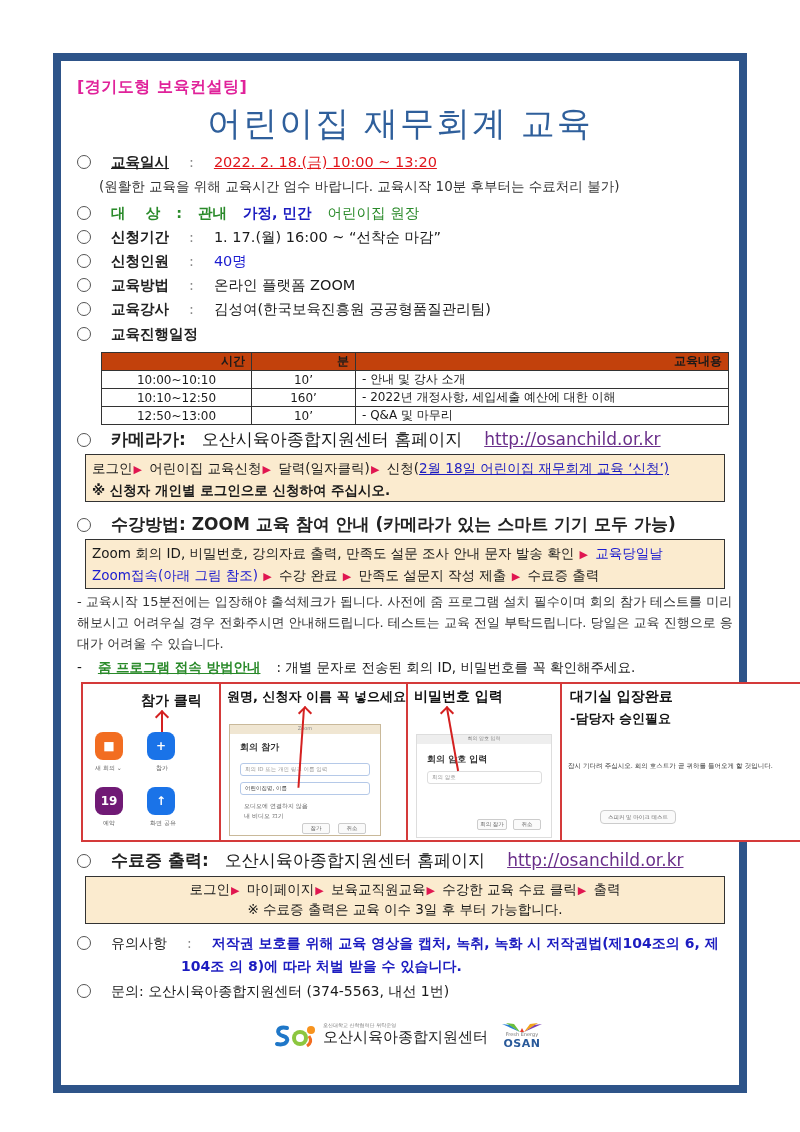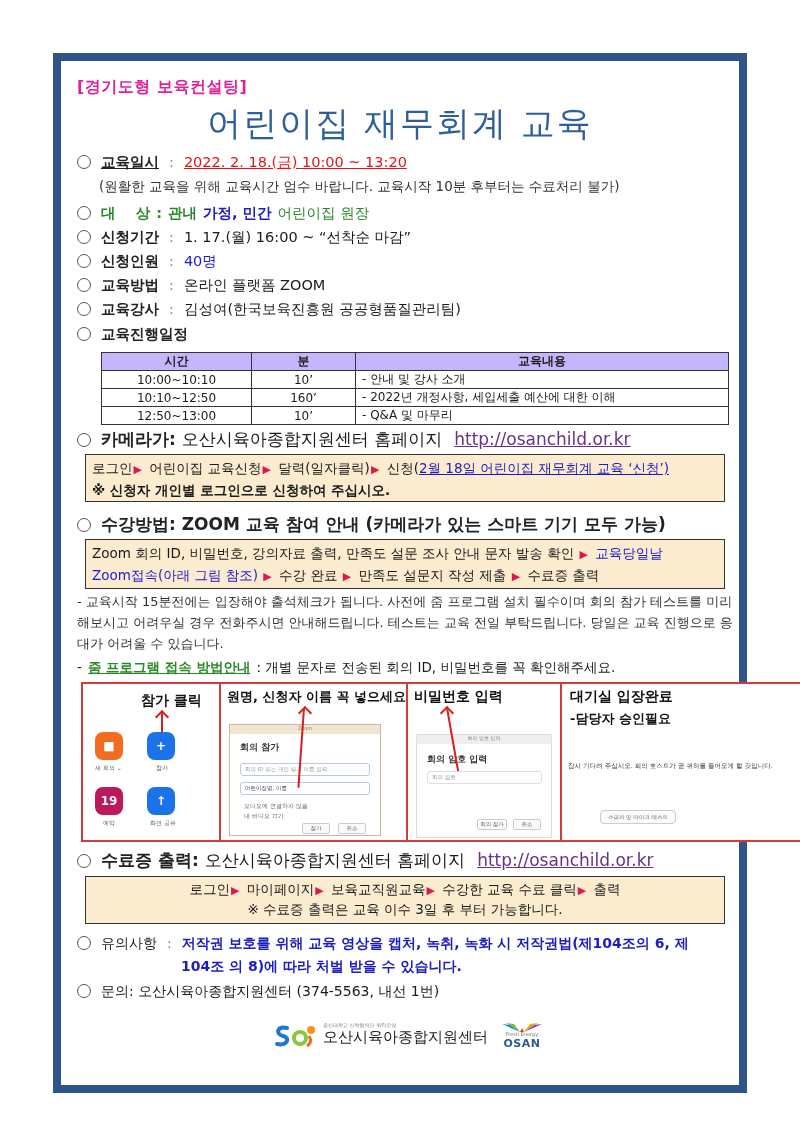--- a/index.html
+++ b/index.html
@@ -9,35 +9,35 @@
   .frame {
     position: absolute; left: 53px; top: 53px; width: 694px; height: 1040px;
     border: 8px solid #2e5489; background: #fff;
   }
   .inner { position: absolute; left: 0; top: 0; right: 0; bottom: 0; }
 
   .abs { position: absolute; white-space: nowrap; }
   .tag-title { left: 16px; top: 16px; font-size: 16px; color: #e0229a; font-weight: bold; letter-spacing: 0.5px; }
   .main-title { left: 0; right: 0; top: 40px; text-align: center; font-size: 34px; color: #2f5f9b; letter-spacing: 2px; }
 
-  .line { left: 16px; font-size: 14.5px; display: flex; align-items: baseline; gap: 6px; }
+  .line { left: 16px; font-size: 14.5px; display: flex; align-items: baseline; gap: 16px; }
   .circle { display: inline-block; width: 14px; height: 14px; border: 1.5px solid #555; border-radius: 50%; margin-right: 4px; position: relative; top: 2px; }
   .lbl { font-weight: bold; color: #222; }
   .u { text-decoration: underline; }
   .red { color: #e0161b; }
   .blue { color: #1c1cd0; }
   .green { color: #2a8a2a; }
   .green-b { color: #2a8a2a; font-weight: bold; }
   .blue-b { color: #1c1cc0; font-weight: bold; }
   .sep { color: #888; margin: 0 4px; }
   .note { left: 38px; font-size: 13.5px; color: #333; }
 
   .sched { position: absolute; left: 40px; top: 291px; width: 628px; border-collapse: collapse; font-size: 12px; }
   .sched th, .sched td { border: 1px solid #333; height: 17px; padding: 0 6px; }
-  .sched th { background: #c4b5fd; font-weight: bold; text-align: center; }
+  .sched th { background: #c2410c; font-weight: bold; text-align: right; }
   .sched td.c { text-align: center; }
   .sched td.l { text-align: left; }
 
   .big { font-size: 17px; }
   .link { color: #6a2f8a; text-decoration: underline; }
 
   .box { position: absolute; left: 24px; width: 640px; background: #fbebcf; border: 1px solid #333; font-size: 13.5px; padding: 3px 6px; line-height: 21px; }
   .tri { color: #e01650; font-size: 11px; margin: 0 3px 0 1px; }
   .box .link2 { color: #1c1cc0; text-decoration: underline; }
 
@@ -201,21 +201,21 @@
     <div class="shots">
 
       <div class="panel p1">
         <div class="ptitle" style="left:58px; top:8px;">참가 클릭</div>
         <div class="arrow" style="left:78px; top:28px; height:24px;"></div>
         <div class="arrowhead" style="left:74px; top:28px;"></div>
         <div class="app" style="left:12px; top:48px; background:#f26d21;">■</div>
         <div class="app-lbl" style="left:12px; top:80px;">새 회의 ⌄</div>
         <div class="app" style="left:64px; top:48px; background:#1a73e8;">+</div>
         <div class="app-lbl" style="left:73px; top:80px;">참가</div>
-        <div class="app" style="left:12px; top:103px; background:#be185d;">19</div>
+        <div class="app" style="left:12px; top:103px; background:#701a75;">19</div>
         <div class="app-lbl" style="left:20px; top:135px;">예약</div>
         <div class="app" style="left:64px; top:103px; background:#1a73e8;">↑</div>
         <div class="app-lbl" style="left:67px; top:135px;">화면 공유</div>
       </div>
 
       <div class="panel p2">
         <div class="ptitle" style="left:6px; top:4px; font-size:13px;">원명, 신청자 이름 꼭 넣으세요.</div>
         <div class="dlg" style="left:8px; top:40px; width:152px; height:112px;">
           <div class="dlg-bar">Zoom</div>
           <div class="dlg-title" style="left:10px; top:16px;">회의 참가</div>

